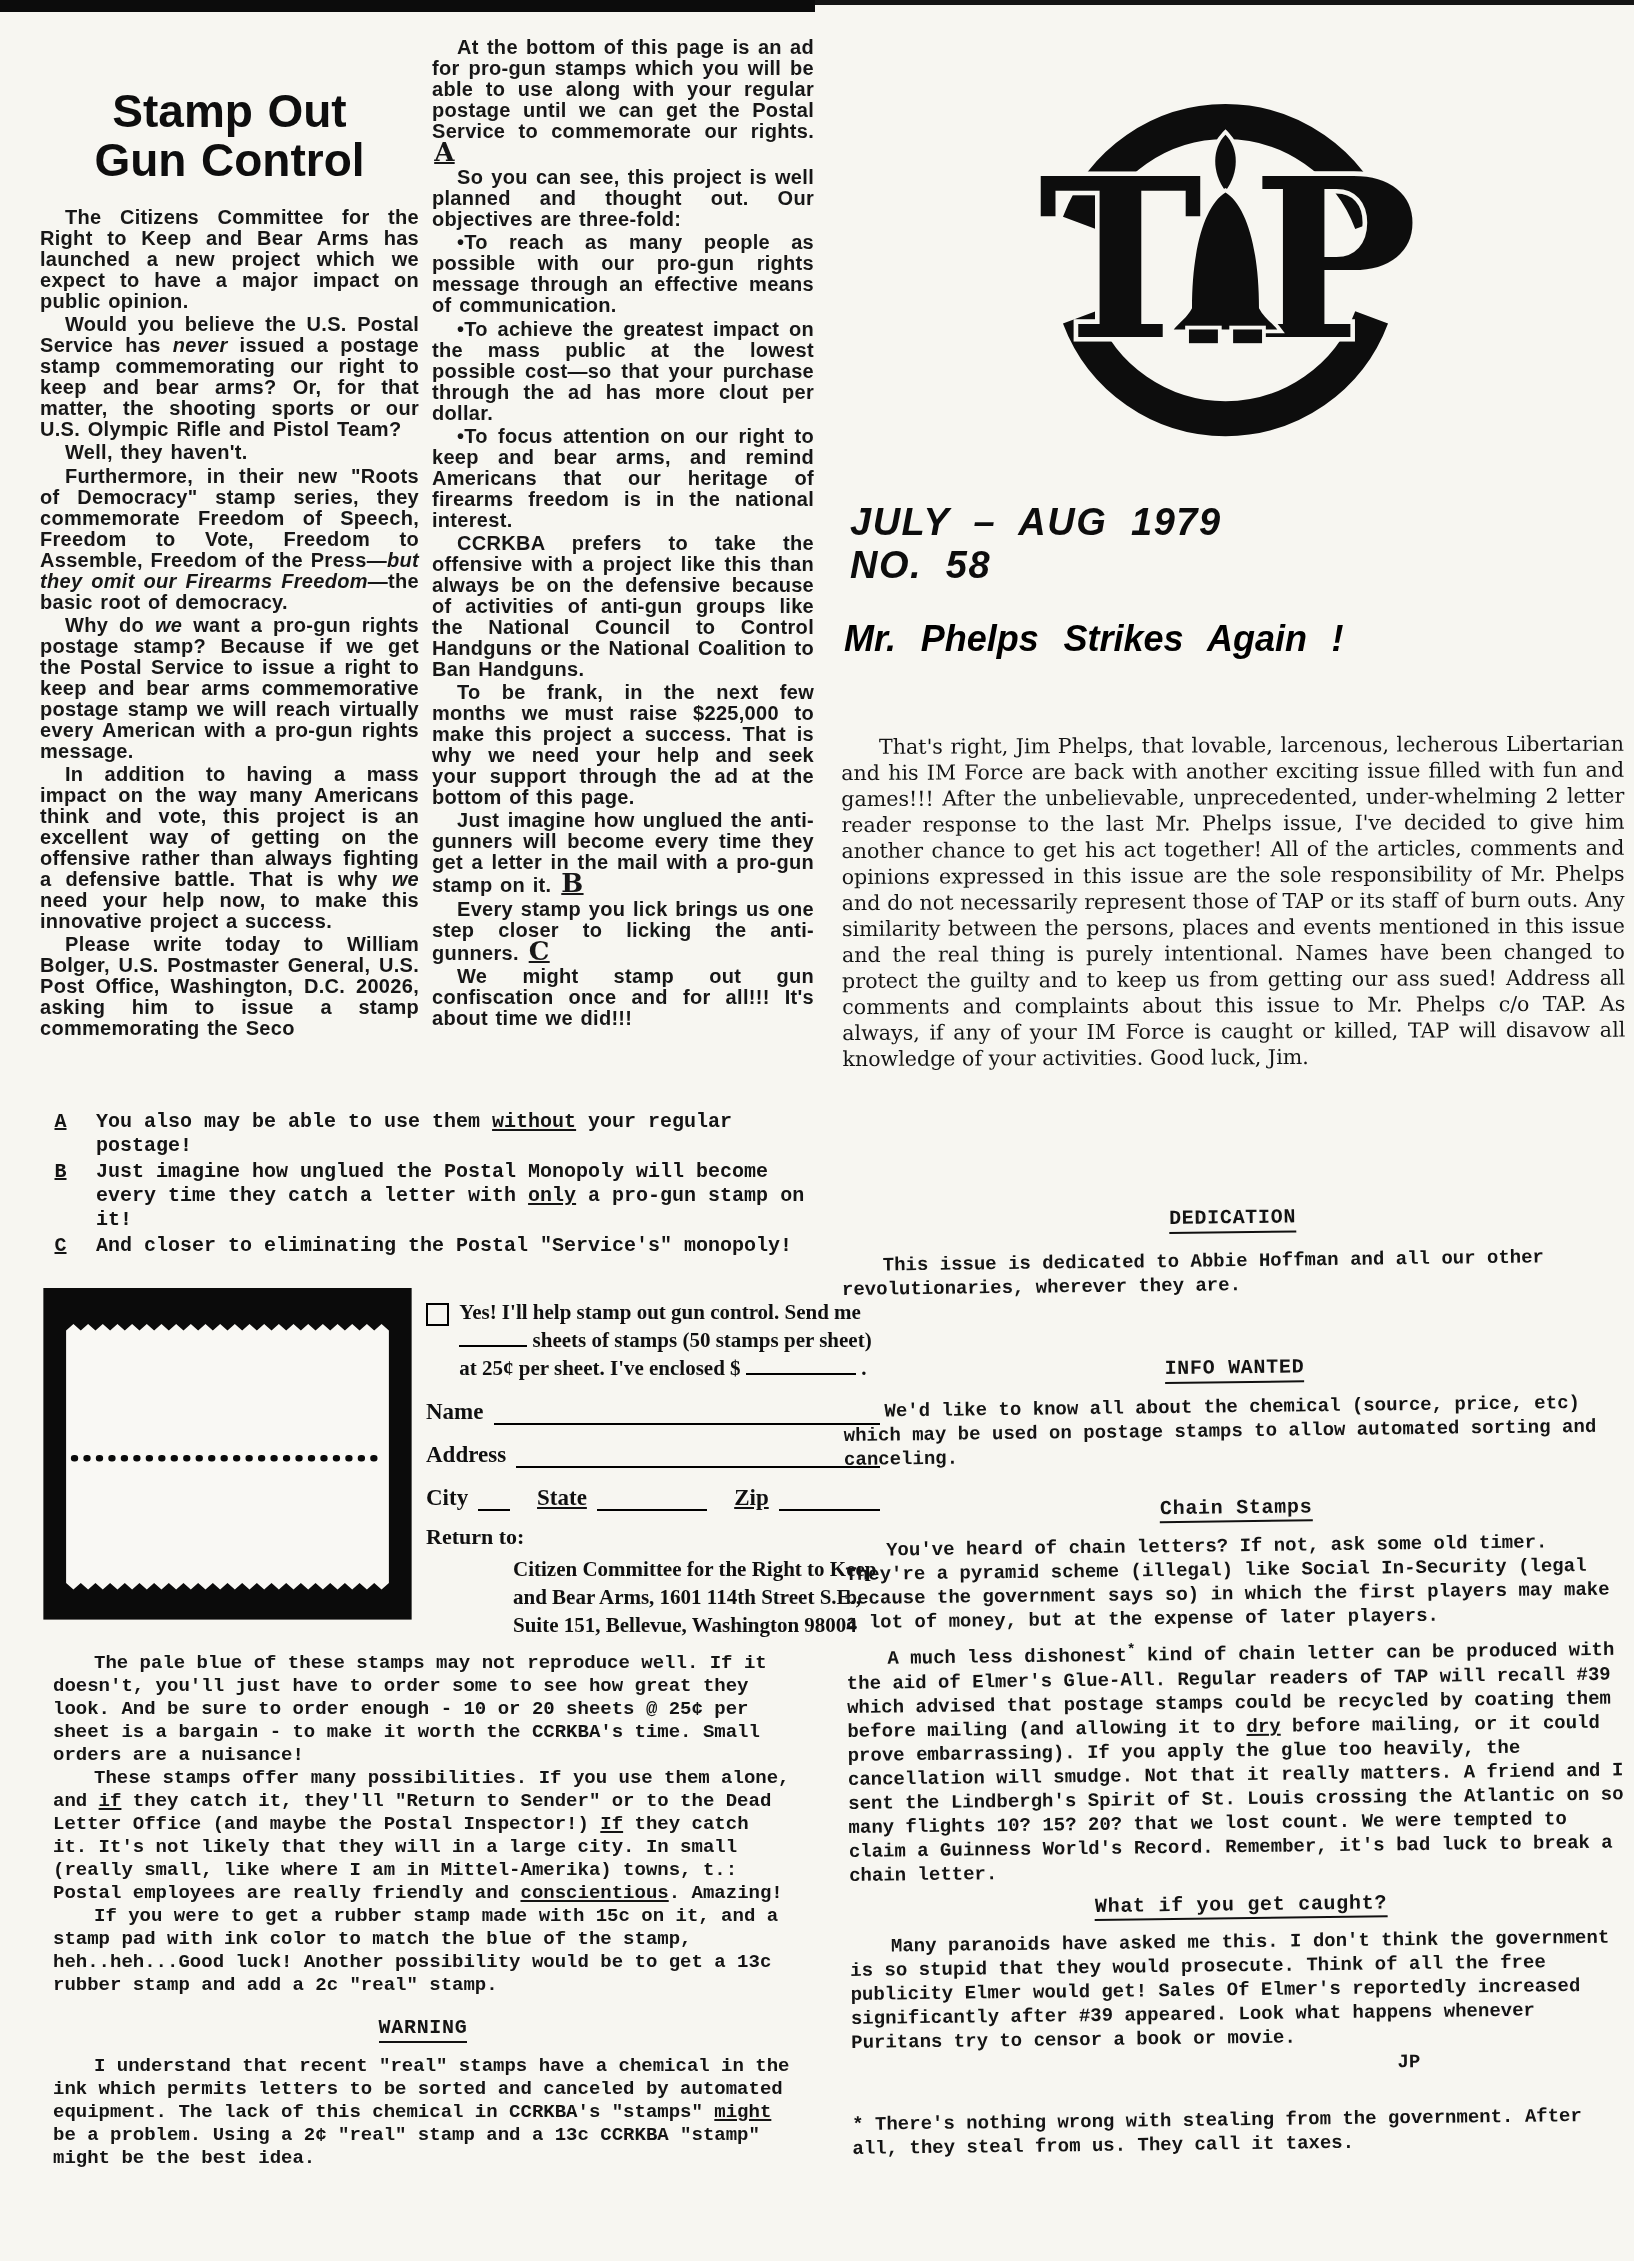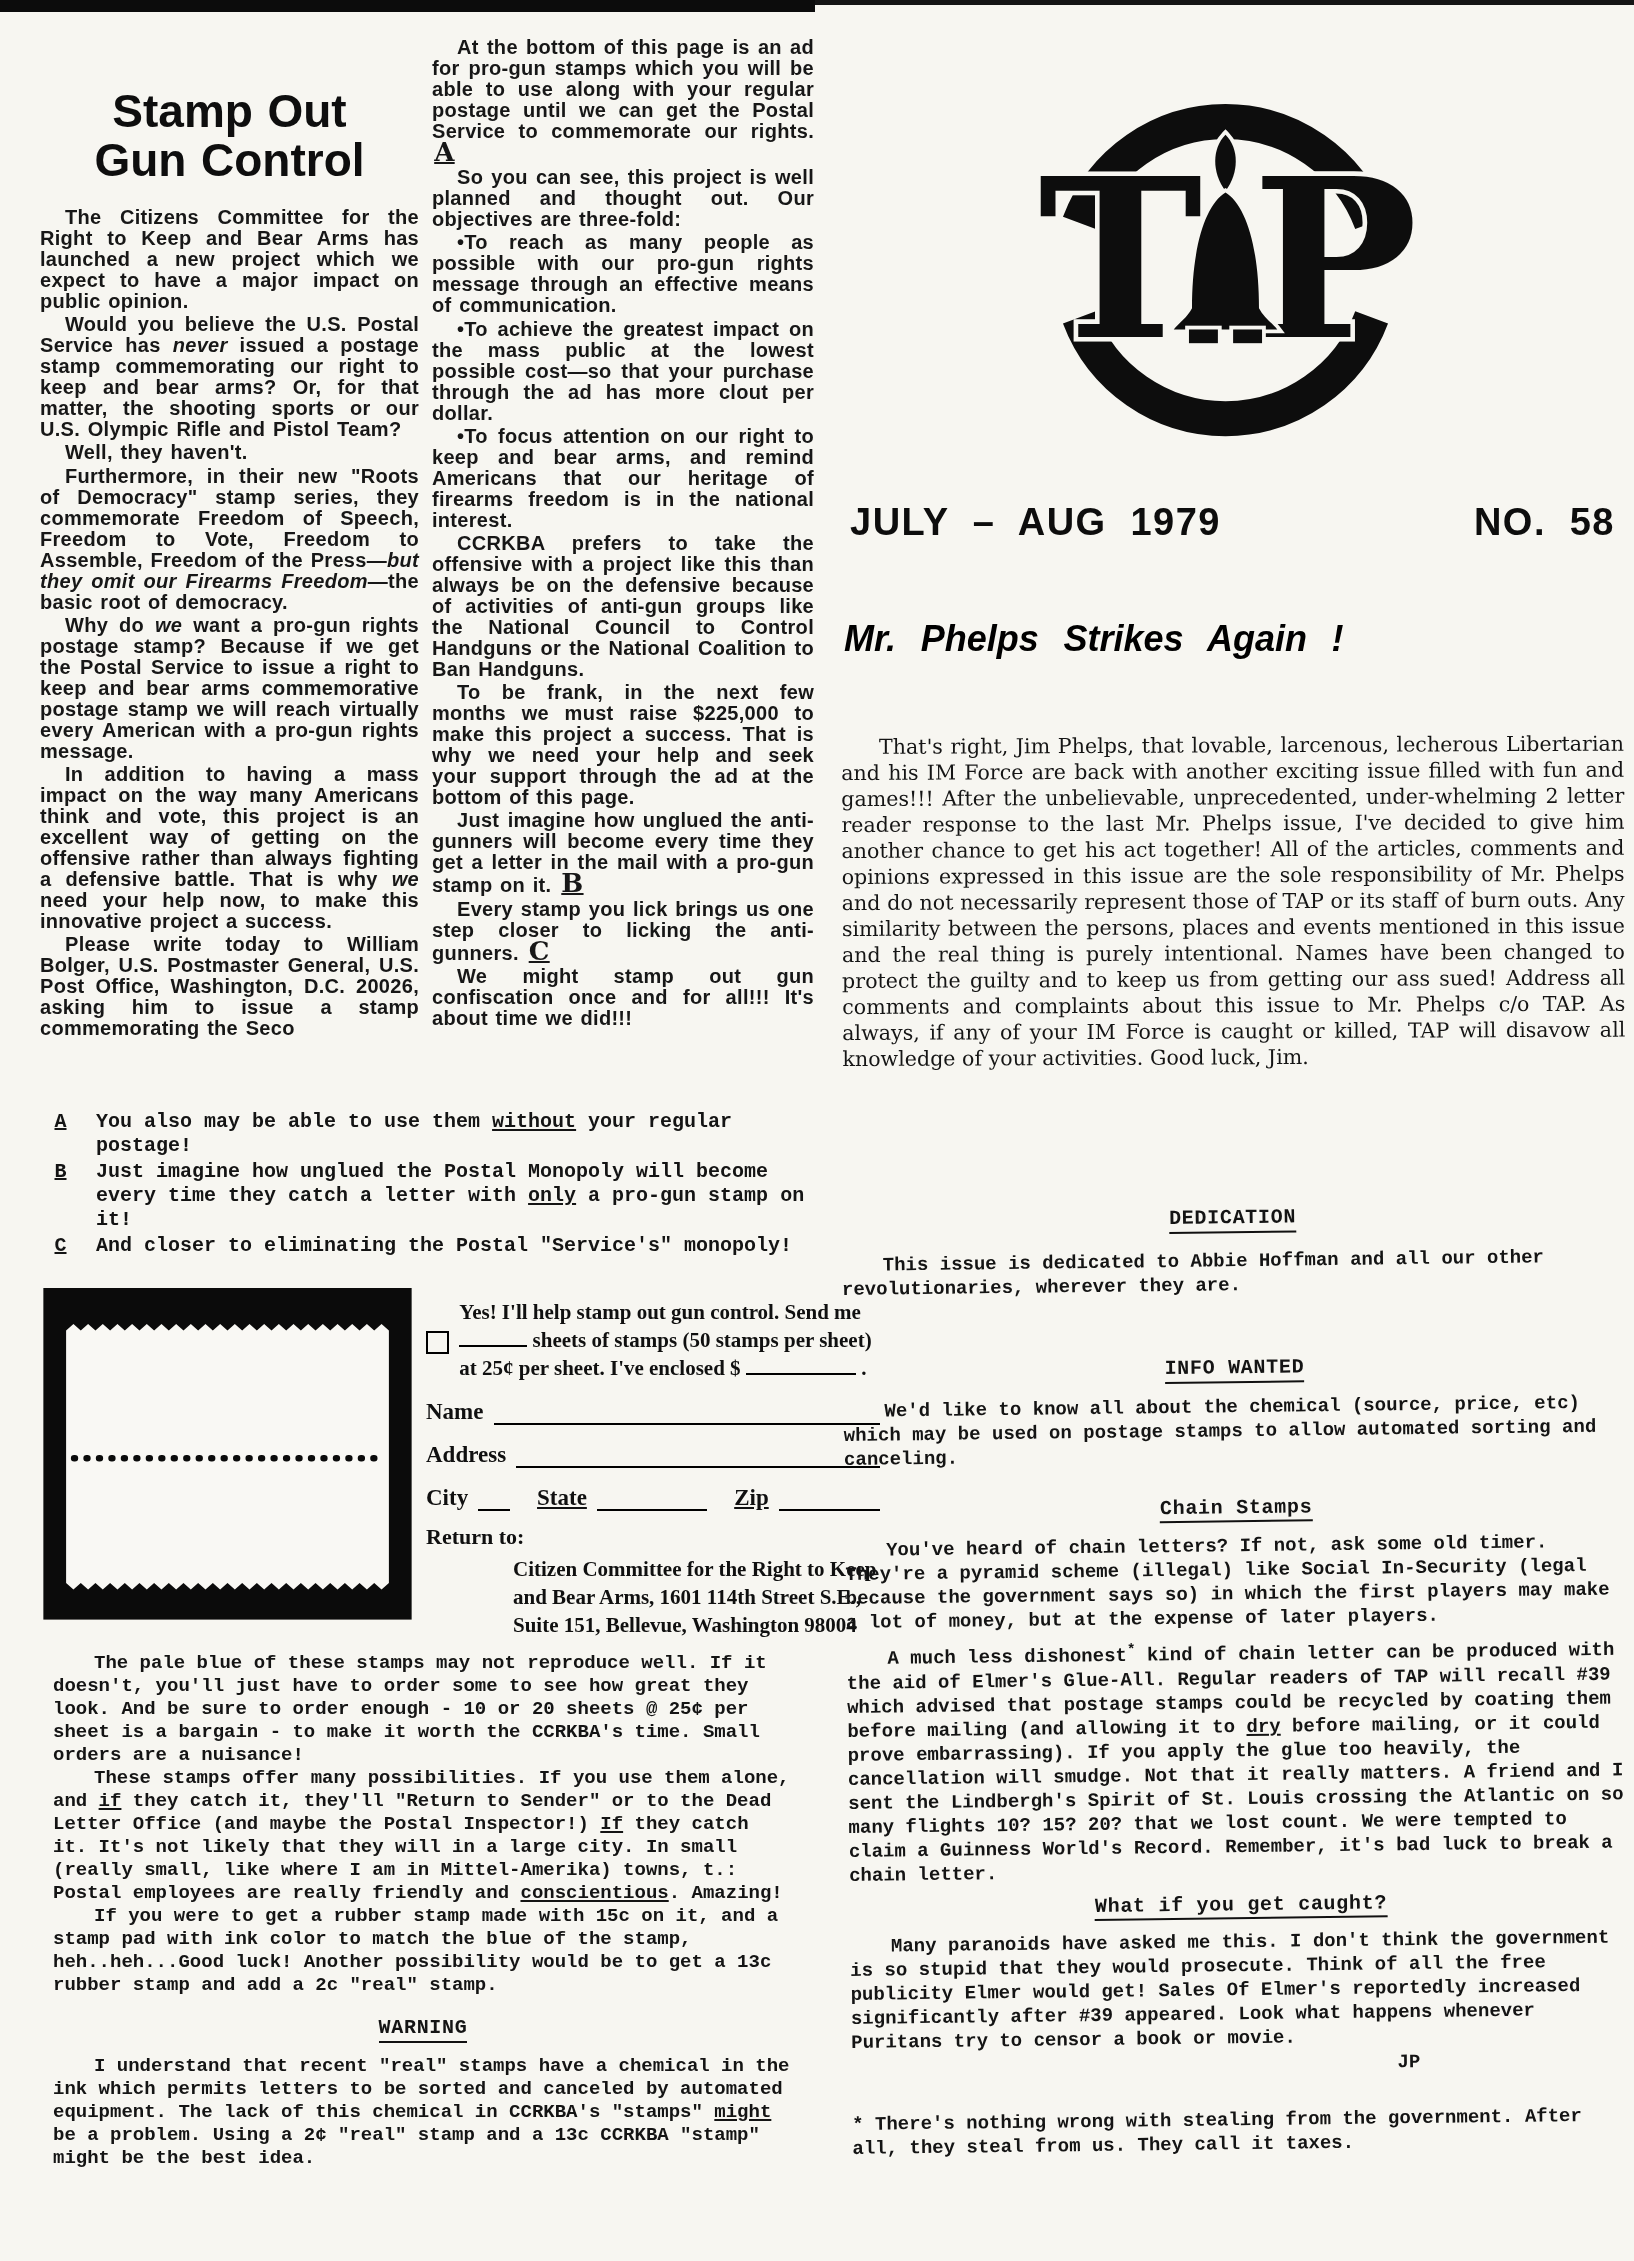--- a/index.html
+++ b/index.html
@@ -30,39 +30,39 @@
   .mailtext{font-size:19px;line-height:23px;width:740px;}
   .mailtext p{margin:0;text-indent:41px;}
   .mono-h{font-size:20px;text-align:center;margin:19px 0 0 0;font-weight:bold;}
   .mono-h span{border-bottom:2.9px solid #111;padding-bottom:1.5px;letter-spacing:0.7px;}
   .warn-p{margin-top:16px !important;}
 
   
   .stampbox{position:absolute;left:43px;top:1288px;}
   .cform{position:absolute;left:426px;top:1298px;width:454px;
          font-family:"Liberation Serif",serif;font-weight:bold;color:#101010;}
-  .yesline{display:flex;align-items:center;font-size:21px;line-height:28px;}
+  .yesline{display:flex;align-items:flex-start;font-size:21px;line-height:28px;}
   .cbx{width:19px;height:19px;border:2.2px solid #000;margin:5.1px 10.3px 0 0;flex:0 0 auto;}
   .bl{display:inline-block;border-bottom:2.2px solid #000;height:0.85em;}
   .bl-sheets{width:68px;}
   .bl-money{width:110px;}
   .frow{display:flex;align-items:flex-end;margin-top:14.7px;font-size:23px;}
   .fl{border-bottom:2.9px solid #000;height:26.4px;margin-left:10.3px;flex:1;}
   .fl-state{flex:0 0 110px;}
   .fl-zip{flex:0 0 101px;}
   .flbl{flex:0 0 auto;}
   .flbl.mid{margin-left:27px;text-decoration:underline;}
   .returnto{margin-top:13.2px;font-size:22px;}
   .orgblock{margin:4.4px 0 0 87px;font-size:21px;line-height:28px;}
 
   
   .logo{position:absolute;left:1020px;top:57px;}
   .dateline{position:absolute;left:850px;top:501px;width:765px;display:flex;
-            justify-content:space-between;font-weight:bold;font-size:38px;
-            letter-spacing:1.5px;word-spacing:11.7px;color:#0d0d0d;}
+            justify-content:space-between;font-style:italic;font-weight:bold;font-size:38px;
+            letter-spacing:1.5px;word-spacing:11.7px;color:#0d0d0d;flex-direction:column;}
   .phelps-h{position:absolute;left:844px;top:618px;width:774px;
             font-style:italic;font-weight:bold;font-size:36px;word-spacing:14.7px;color:#000000;}
   .phelps-b{position:absolute;left:841px;top:734px;width:783px;
             font-family:"DejaVu Serif",serif;font-size:20.6px;line-height:26px;text-align:justify;
             transform:rotate(-0.25deg);transform-origin:0 0;color:#151515;}
   .phelps-b p{margin:0;text-indent:38px;}
   .rlower{position:absolute;left:841px;top:1211px;width:783px;font-size:19px;line-height:24px;
           transform:rotate(-0.7deg);transform-origin:0 0;}
   .rlower p{margin:0;text-indent:41px;}
   .rlower .h-ded{margin-top:0;}

